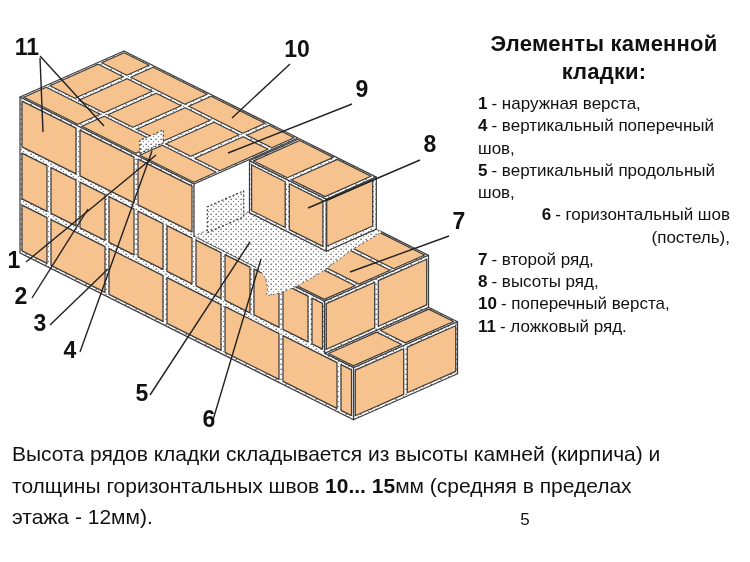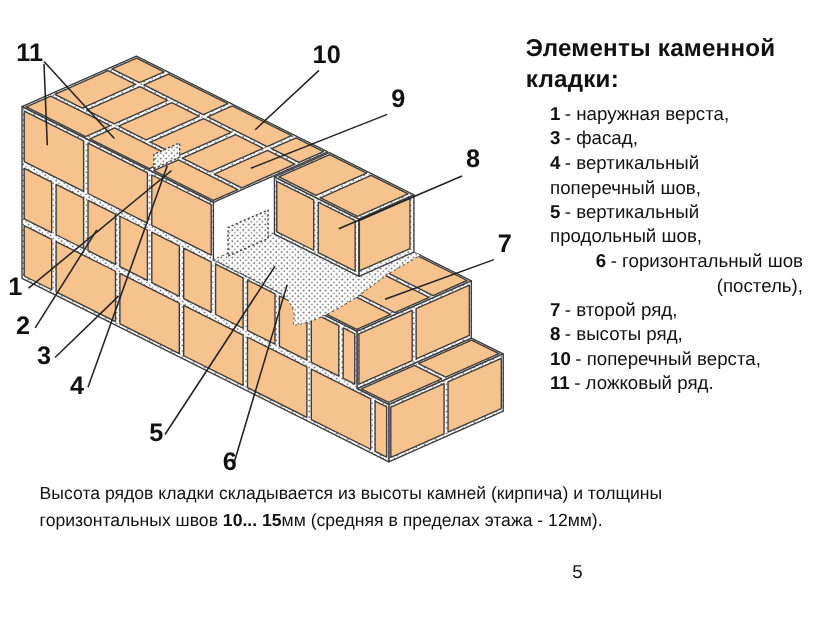--- a/index.html
+++ b/index.html
@@ -1,24 +1,24 @@
 <!DOCTYPE html>
 <html><head>
 <meta charset="utf-8">
 <style>
   html,body{margin:0;padding:0;background:#ffffff;}
   .stage{position:relative;width:750px;height:562px;background:#ffffff;overflow:hidden;
          font-family:"Liberation Sans",sans-serif;color:#111;border-radius:31px;}
   .diagram{position:absolute;left:0;top:8px;width:480px;height:430px;}
   .panel{position:absolute;left:478px;top:30px;width:252px;}
-  .panel-title{font-weight:bold;font-size:22px;line-height:1.25;text-align:left;letter-spacing:0.2px;}
-  .panel-list{margin-top:8px;font-size:17px;line-height:1.31;margin-left:22px;}
+  .panel-title{font-weight:bold;font-size:22px;line-height:1.25;text-align:center;letter-spacing:0.2px;}
+  .panel-list{margin-top:8px;font-size:17px;line-height:1.31;}
   .panel-list .item b{margin-right:4px;}
   .panel-list .item.ind{padding-left:5px;text-align:right;}
-  .caption{position:absolute;left:36px;top:438px;width:668px;font-size:16px;line-height:1.5;}
+  .caption{position:absolute;left:12px;top:438px;width:668px;font-size:21px;line-height:1.5;}
   .page-number{position:absolute;left:500px;top:510px;width:50px;text-align:center;font-size:17px;}
   svg text.lbl{font-family:"Liberation Sans",sans-serif;font-weight:bold;font-size:23px;fill:#111;}
   svg line.ldr{stroke:#222;stroke-width:1.4;}
 </style>
 </head>
 <body>
 
 <div class="stage">
 
   <div class="diagram">
@@ -122,21 +122,20 @@
         <text class="lbl" x="142" y="393" text-anchor="middle">5</text>
         <text class="lbl" x="209" y="419" text-anchor="middle">6</text>
       </g>
     </svg>
   </div>
 
   <div class="panel">
     <div class="panel-title">Элементы каменной кладки:</div>
     <div class="panel-list">
       <div class="item"><b>1</b><span>- наружная верста,</span></div>
-      <div class="item"><b>3</b><span>- фасад,</span></div>
       <div class="item"><b>4</b><span>- вертикальный поперечный шов,</span></div>
       <div class="item"><b>5</b><span>- вертикальный продольный шов,</span></div>
       <div class="item ind"><b>6</b><span>- горизонтальный шов (постель),</span></div>
       <div class="item"><b>7</b><span>- второй ряд,</span></div>
       <div class="item"><b>8</b><span>- высоты ряд,</span></div>
       <div class="item"><b>10</b><span>- поперечный верста,</span></div>
       <div class="item"><b>11</b><span>- ложковый ряд.</span></div>
     </div>
   </div>
 

